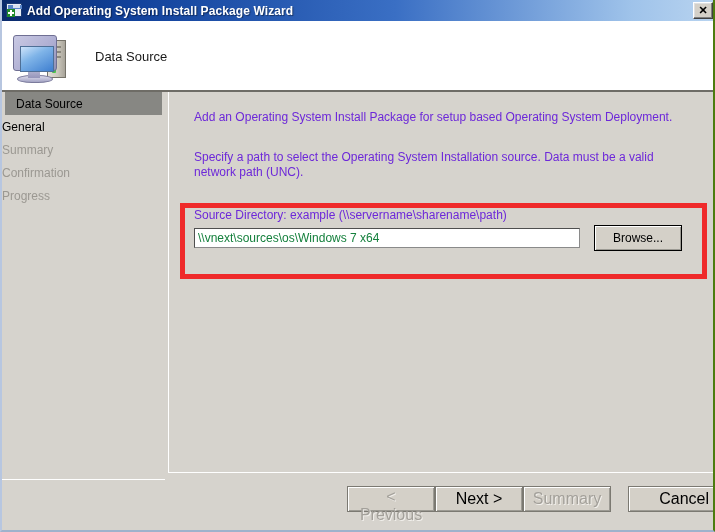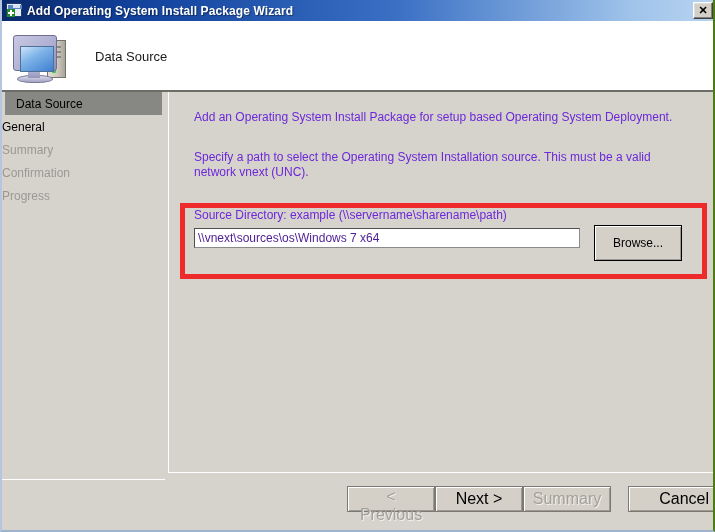--- a/index.html
+++ b/index.html
@@ -271,31 +271,31 @@
     left: 25px;
     top: 136px;
     width: 386px;
     height: 20px;
     background: #ffffff;
     border: 1px solid #8a8a8a;
     border-top-color: #4f4f4f;
     border-left-color: #4f4f4f;
     font-family: "Liberation Sans", sans-serif;
     font-size: 12px;
-    color: #4c1d95;
+    color: #15803d;
     padding: 0 3px;
     box-sizing: border-box;
     outline: none;
   }
   #browse-button {
     position: absolute;
     left: 425px;
     top: 133px;
     width: 88px;
-    height: 36px;
+    height: 26px;
     background: #d4d0c8;
     font-family: "Liberation Sans", sans-serif;
     font-size: 12px;
     color: #000000;
     border: 1px solid #000000;
     box-shadow: inset 1px 1px 0 #ffffff, inset -1px -1px 0 #9c9a93;
     box-sizing: border-box;
     cursor: default;
   }
 
@@ -405,21 +405,21 @@
       <span>Confirmation</span>
     </div>
     <div class="nav-item disabled">
       <span>Progress</span>
     </div>
   </div>
   <div id="sidebar-bottom-sep"></div>
 
   <div id="content-panel">
     <div class="body-text" id="intro-text">Add an Operating System Install Package for setup based Operating System Deployment.</div>
-    <div class="body-text" id="instruction-text">Specify a path to select the Operating System Installation source. This must be a valid network vnext (UNC).</div>
+    <div class="body-text" id="instruction-text">Specify a path to select the Operating System Installation source. Data must be a valid network path (UNC).</div>
     <div class="body-text" id="source-label">Source Directory: example (\\servername\sharename\path)</div>
     <input id="source-input" type="text" value="\\vnext\sources\os\Windows 7 x64" style="">
     <button id="browse-button">Browse...</button>
   </div>
   <div id="content-bottom-sep"></div>
 
   <div id="highlight-box" style="border-color: rgb(239, 42, 42);"></div>
 
   <div id="watermark">windows-noob.com</div>
 

